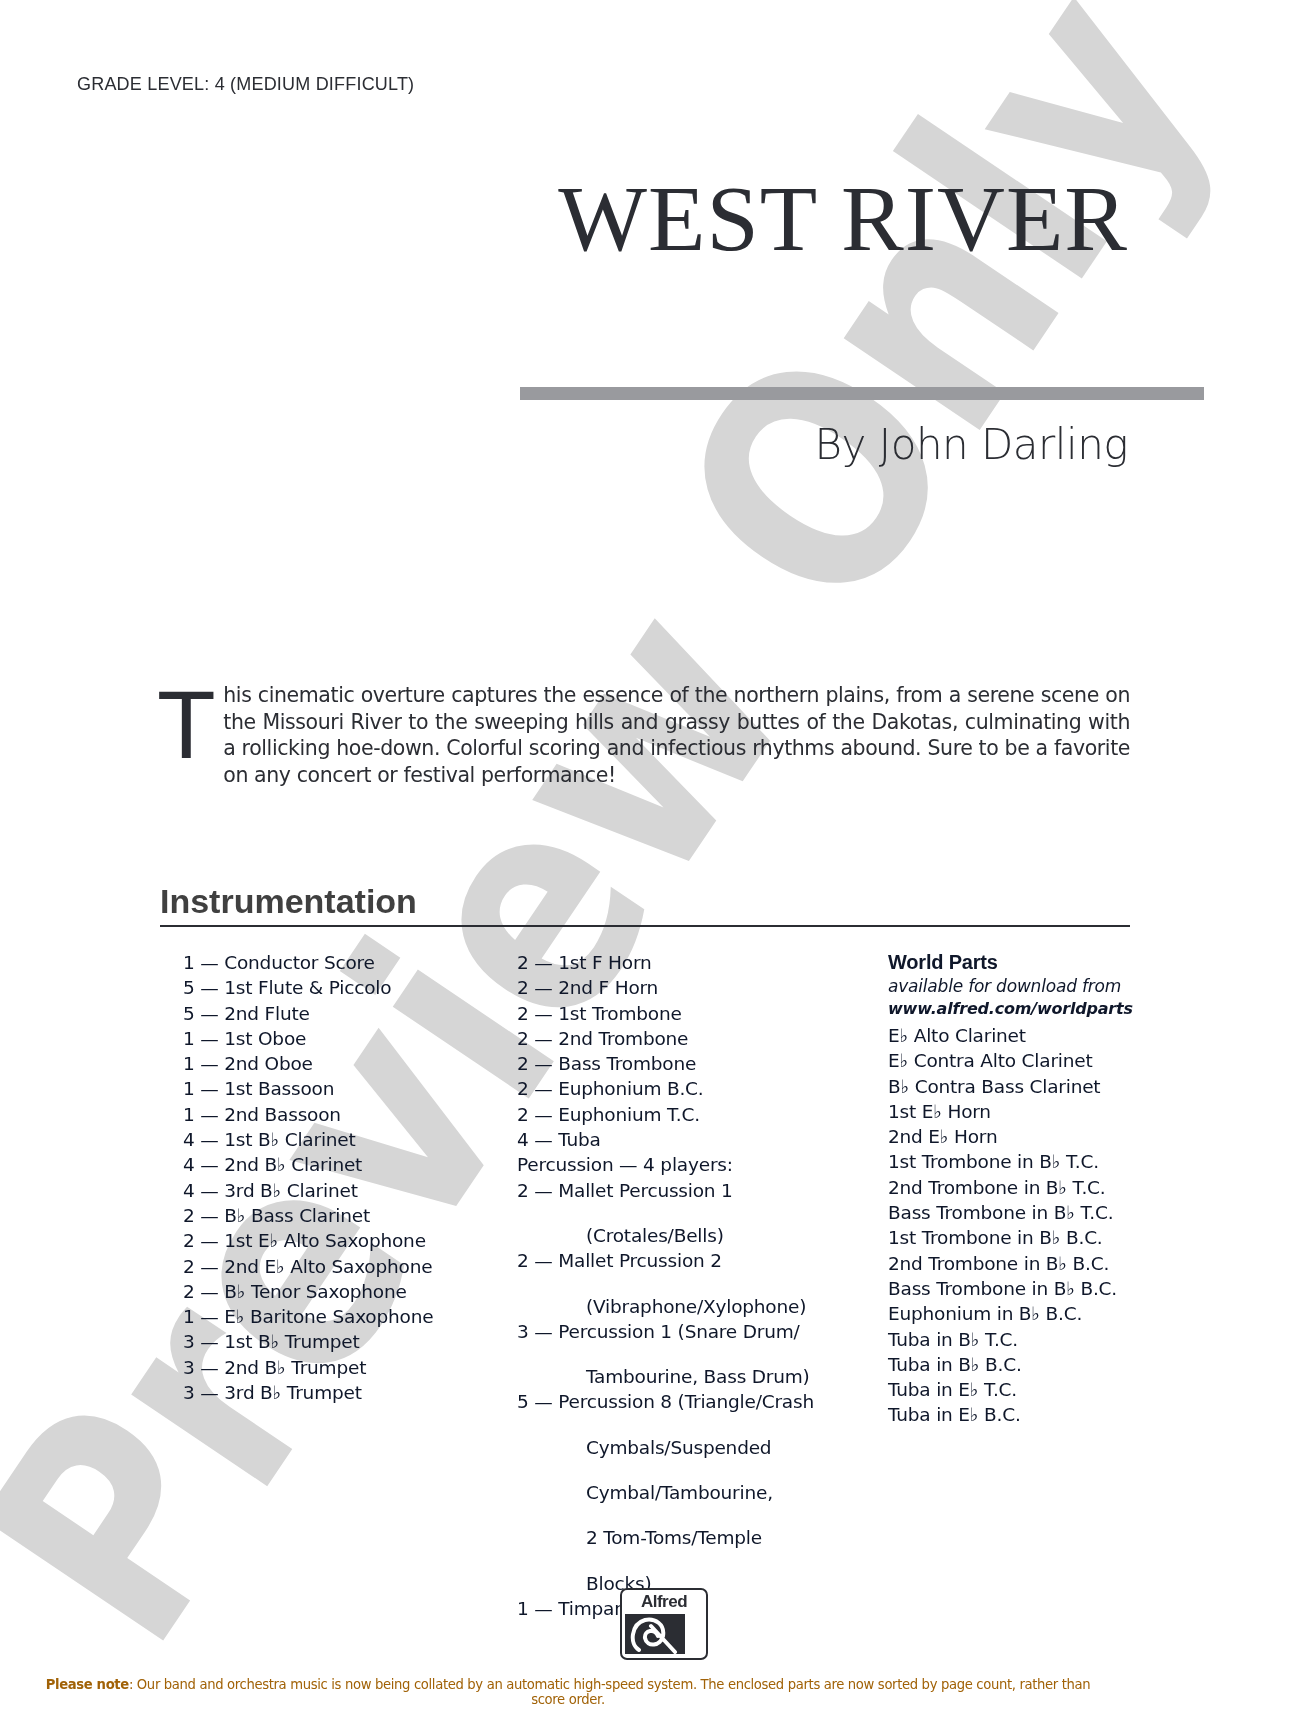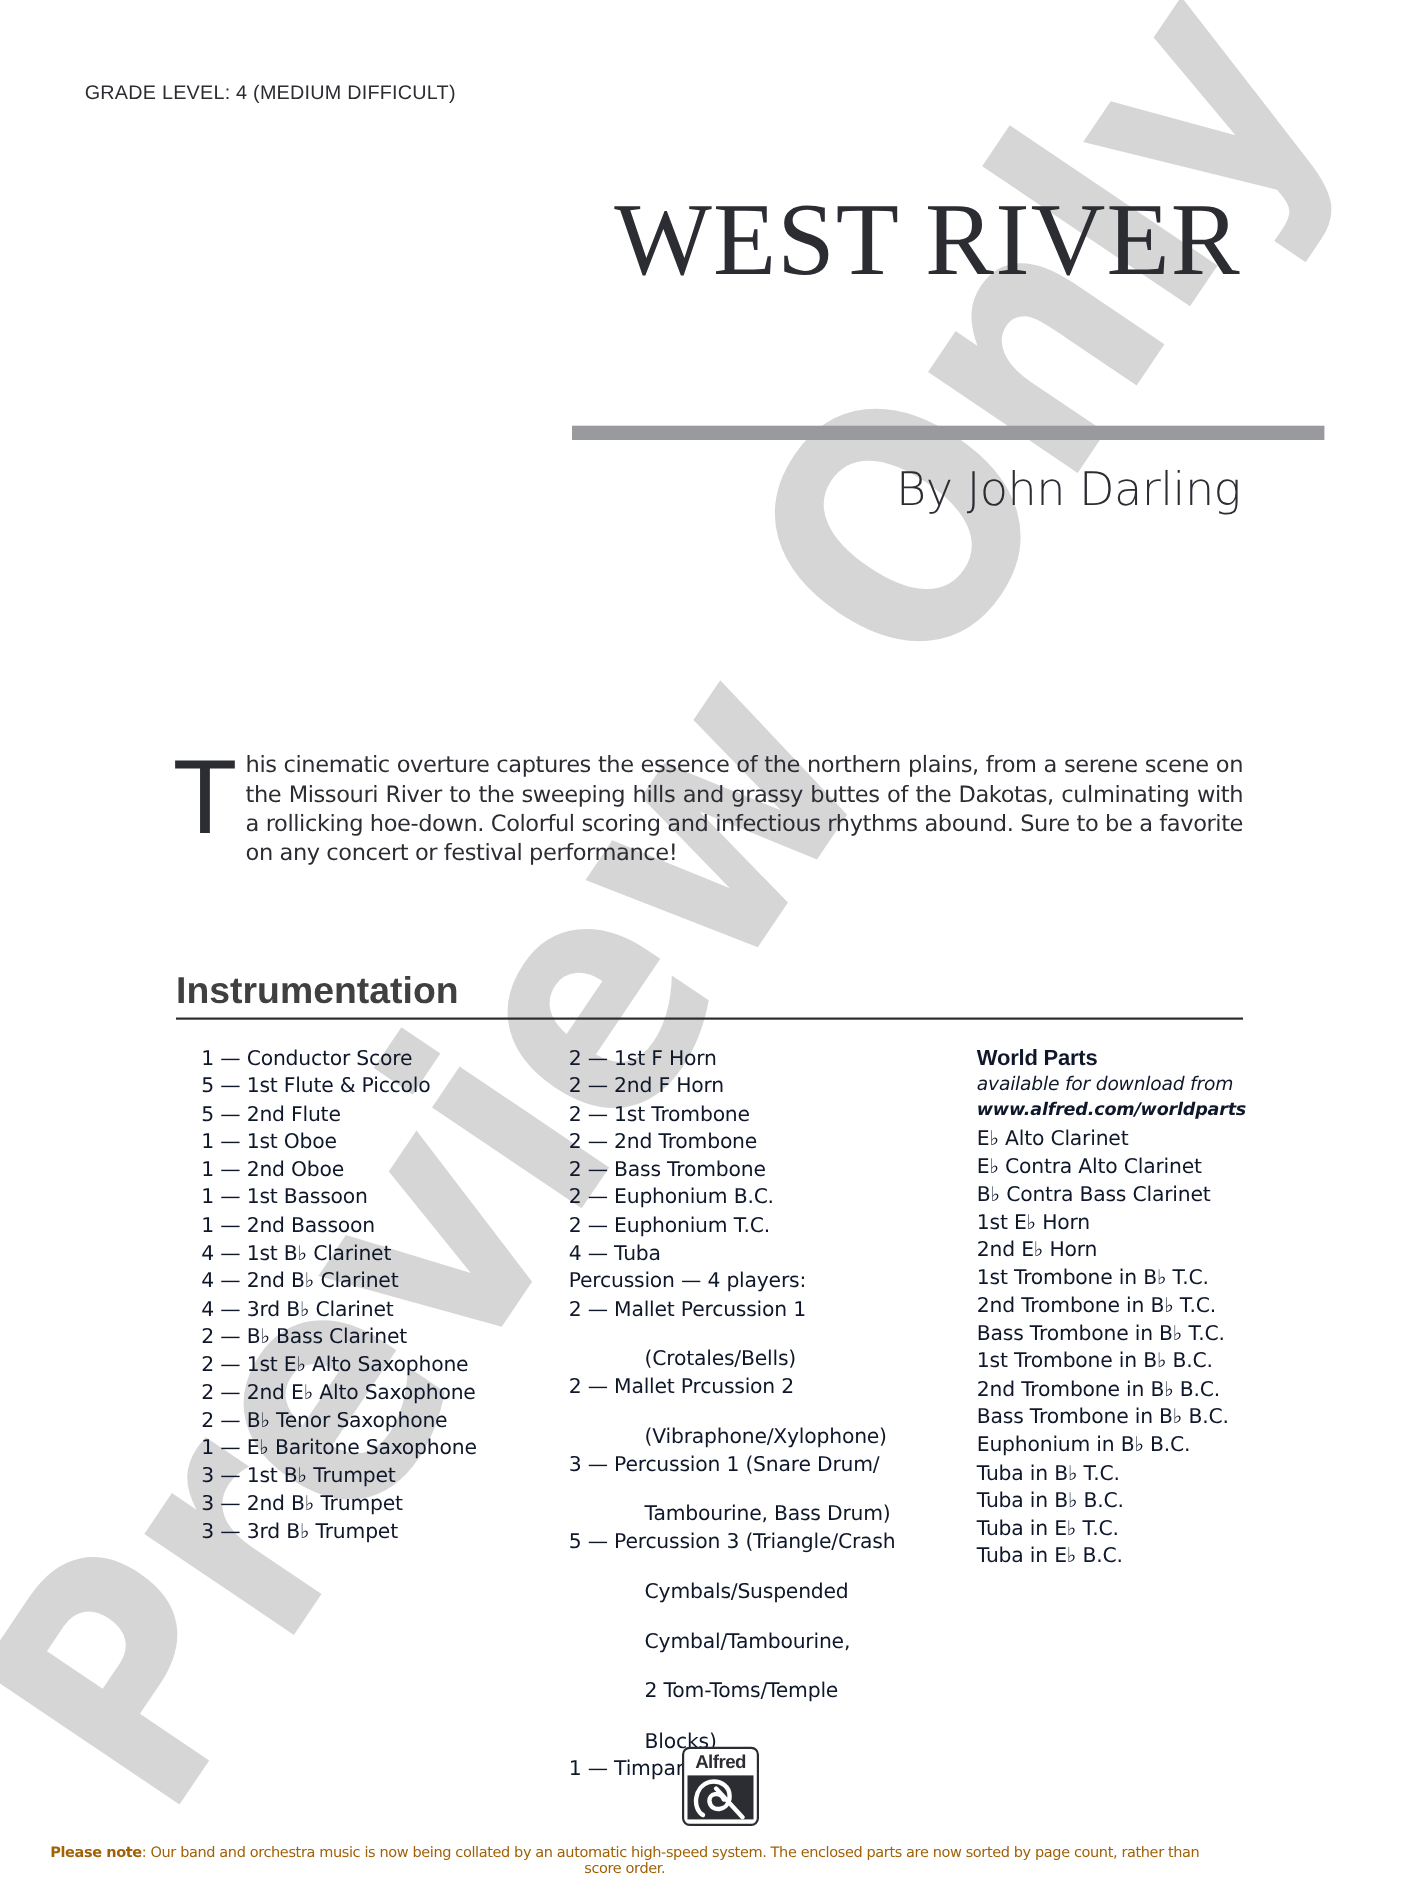--- a/index.html
+++ b/index.html
@@ -28,21 +28,21 @@
   .col3 { left: 888px; width: 290px; }
   .item { display: block; white-space: nowrap; }
   .item .qty { display: inline; }
   .item .name { display: inline; }
   .cont { display: block; padding-left: 69px; white-space: nowrap; margin-top: 20px; }
 
   .wp-title { display: block; font-family: "Liberation Sans", sans-serif; font-weight: bold; font-size: 20px; line-height: 25px; }
   .wp-sub { display: block; font-style: italic; font-size: 17px; line-height: 22px; }
   .wp-url { display: block; font-style: italic; font-weight: bold; font-size: 16px; line-height: 24px; margin-bottom: 2px; }
 
-  .logo { left: 620px; top: 1588px; width: 70px; height: 72px; border: 2px solid #2b2d33; border-radius: 7px; background: #ffffff; box-sizing: border-box; overflow: hidden; }
+  .logo { left: 620px; top: 1588px; width: 88px; height: 72px; border: 2px solid #2b2d33; border-radius: 7px; background: #ffffff; box-sizing: border-box; overflow: hidden; }
   .logo-text { position: absolute; left: 0; top: 2px; width: 100%; text-align: center; font-family: "Liberation Sans", sans-serif; font-weight: bold; font-size: 17px; color: #2b2d33; letter-spacing: -0.5px; }
   .logo-mark { position: absolute; left: 3px; top: 24px; width: 60px; height: 40px; background: #2b2d33; }
 
   .footer { left: 0; width: 1080px; top: 1677px; text-align: center; font-family: "DejaVu Sans", sans-serif; font-size: 13.2px; color: #a16207; letter-spacing: -0.35px; margin-left: 28px; }
   .footer b { font-weight: bold; }
 
   .watermark { left: 0; top: 0; width: 1296px; height: 1728px; pointer-events: none; }
 </style>
 </head>
 <body>
@@ -102,21 +102,21 @@
       <span class="item"><span class="qty">4</span><span> — </span><span class="name">Tuba</span></span>
     </div>
   <span class="item">Percussion — 4 players:</span>
   <div id="perc">
       <span class="item"><span class="qty">2</span><span> — </span><span class="name">Mallet Percussion 1</span></span>
       <span class="cont">(Crotales/Bells)</span>
       <span class="item"><span class="qty">2</span><span> — </span><span class="name">Mallet Prcussion 2</span></span>
       <span class="cont">(Vibraphone/Xylophone)</span>
       <span class="item"><span class="qty">3</span><span> — </span><span class="name">Percussion 1 (Snare Drum/</span></span>
       <span class="cont">Tambourine, Bass Drum)</span>
-      <span class="item"><span class="qty">5</span><span> — </span><span class="name">Percussion 3 (Triangle/Crash</span></span>
+      <span class="item"><span class="qty">5</span><span> — </span><span class="name">Percussion 8 (Triangle/Crash</span></span>
       <span class="cont">Cymbals/Suspended</span>
       <span class="cont">Cymbal/Tambourine,</span>
       <span class="cont">2 Tom-Toms/Temple</span>
       <span class="cont">Blocks)</span>
       <span class="item"><span class="qty">1</span><span> — </span><span class="name">Timpani</span></span>
     </div>
 </div>
 
 <div class="abs col col3">
   <span class="wp-title">World Parts</span>

